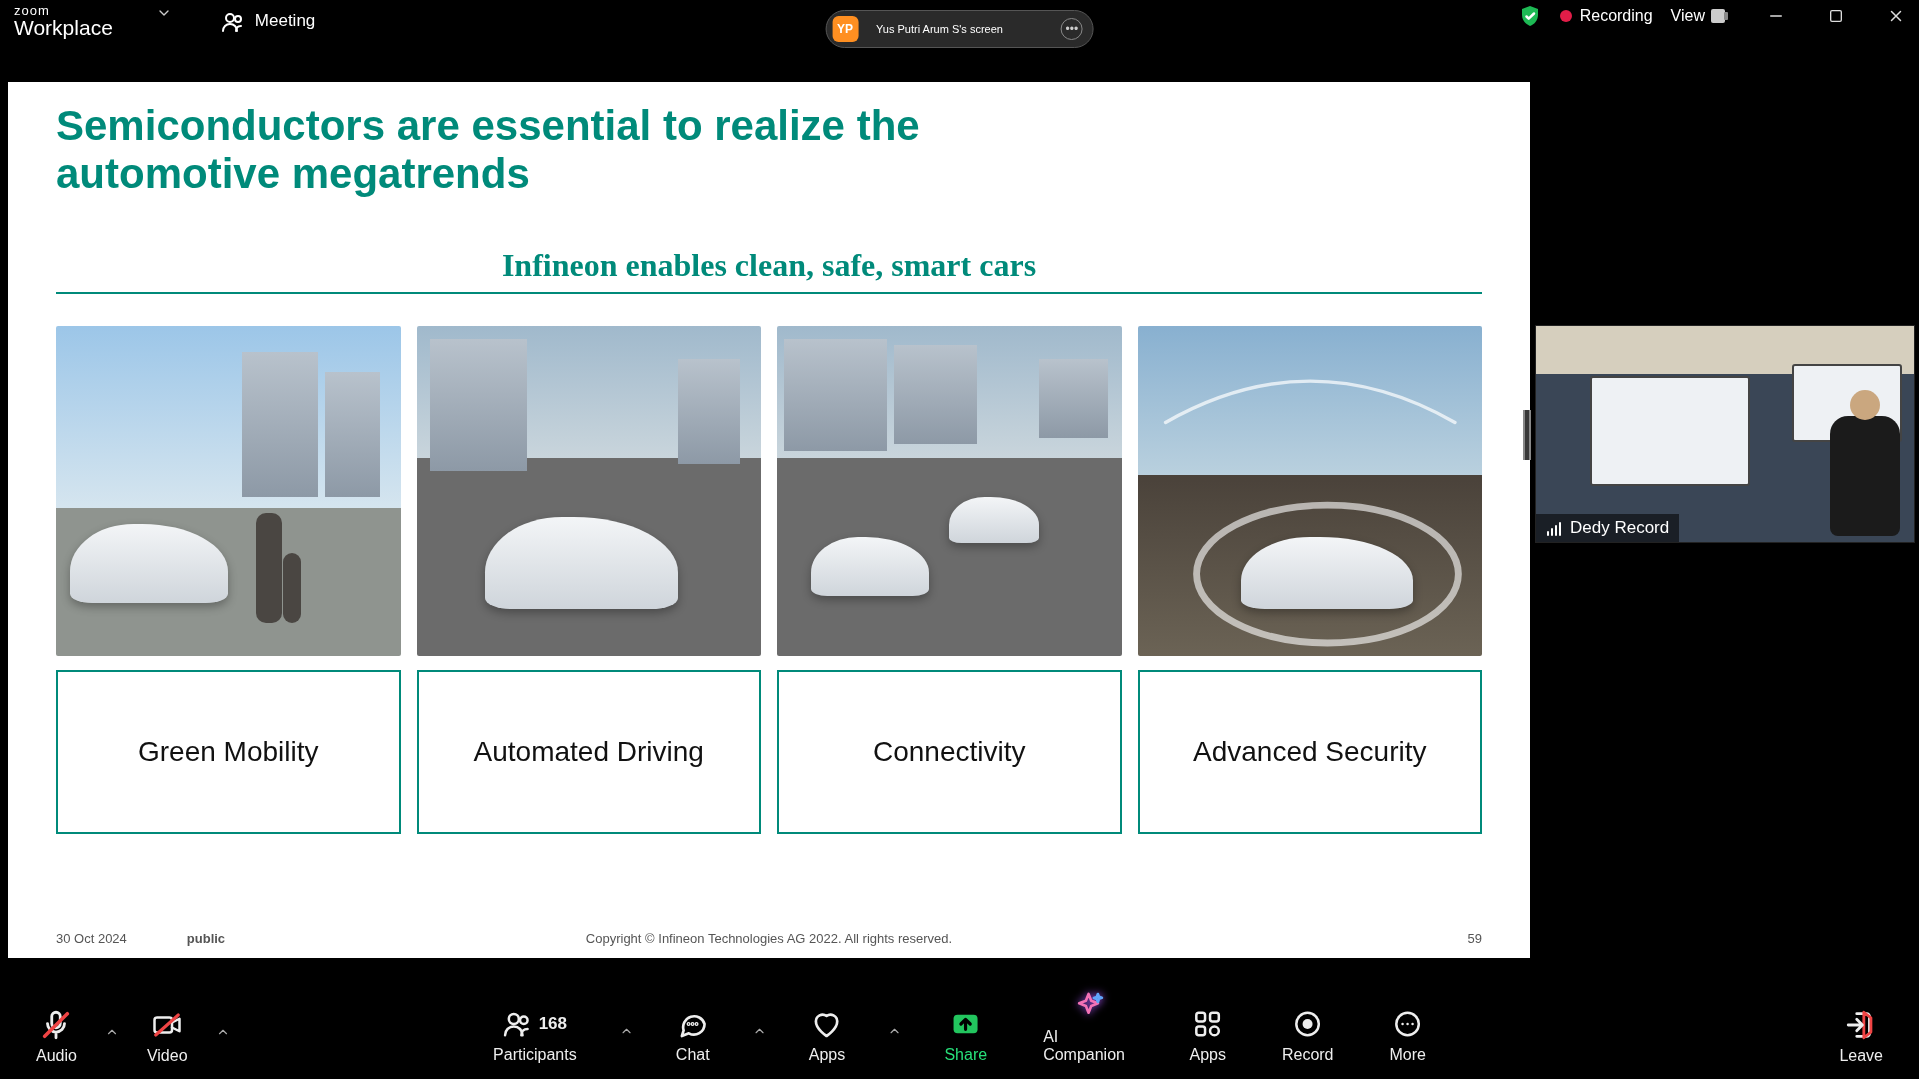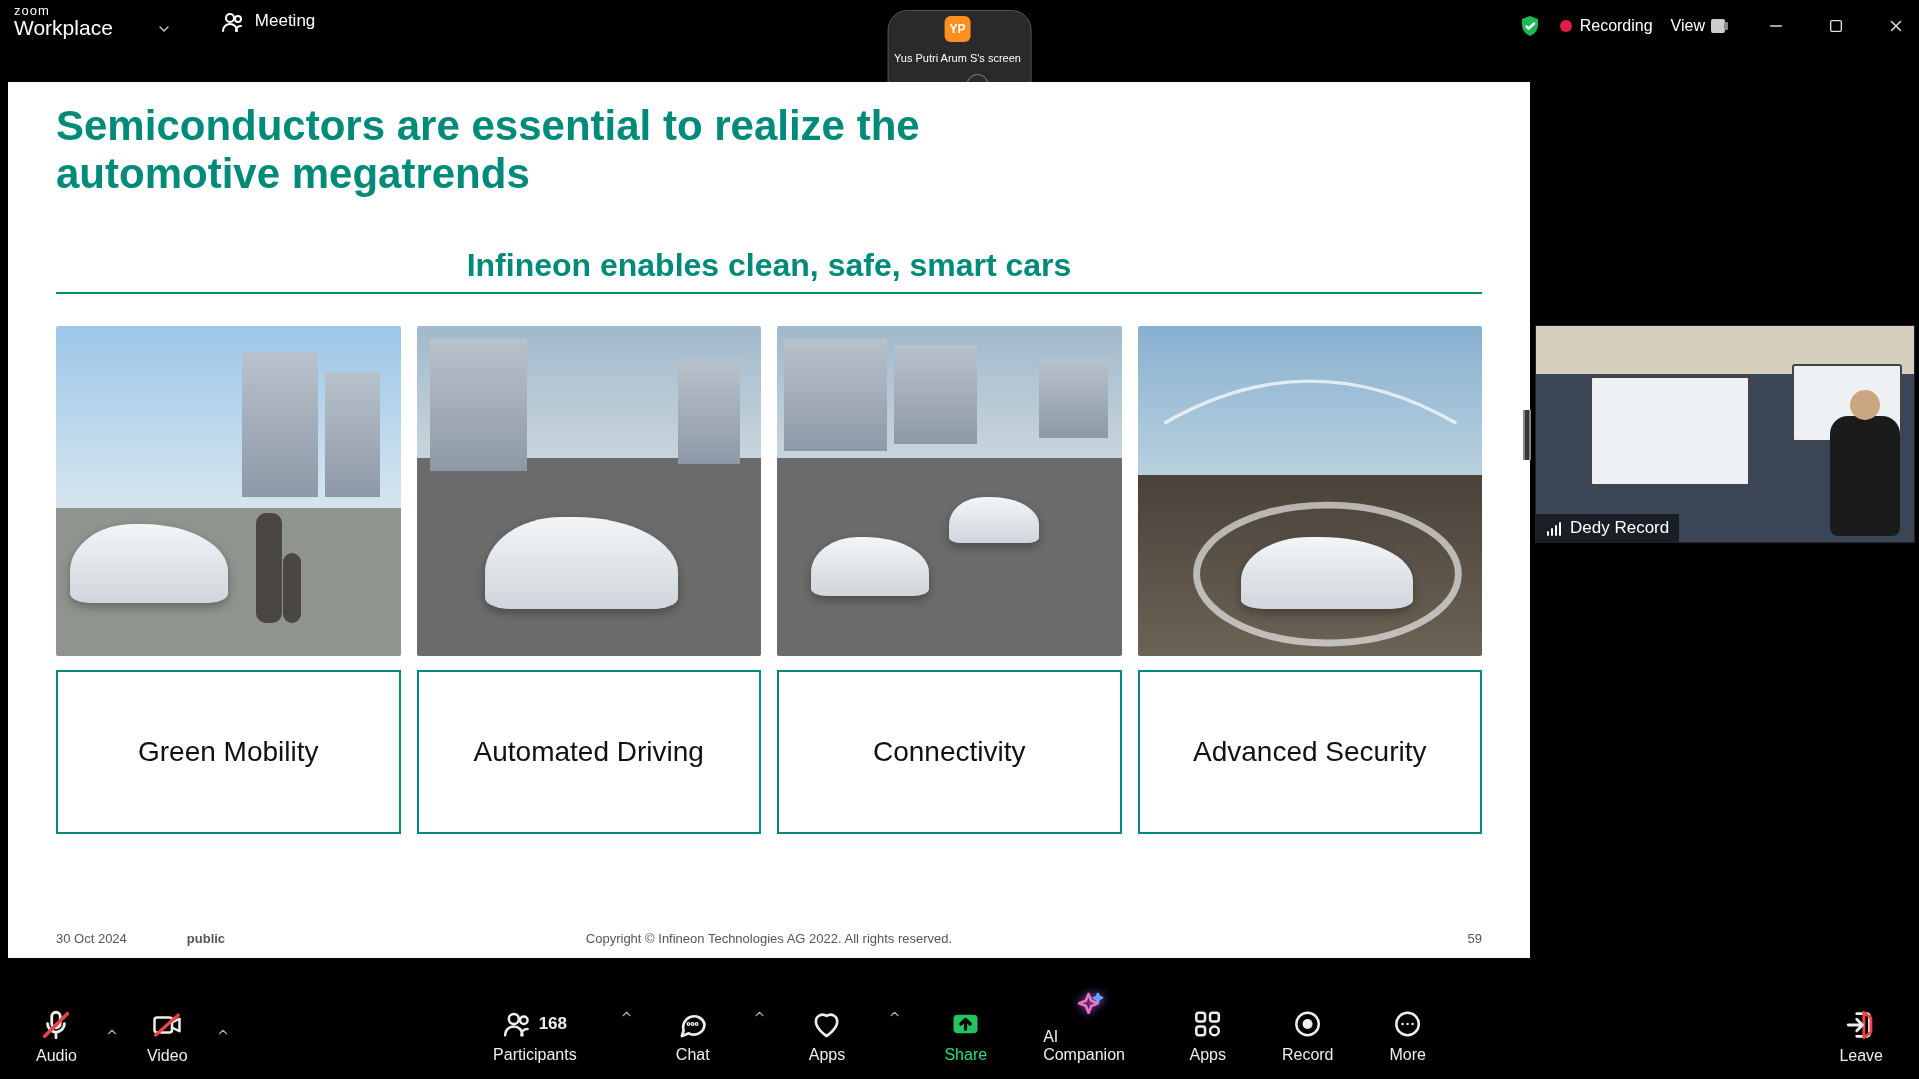--- a/index.html
+++ b/index.html
@@ -1,49 +1,49 @@
 <!DOCTYPE html>
 <html><head>
 <meta charset="utf-8">
 <style>
   * { box-sizing: border-box; margin: 0; padding: 0; }
   html, body { width: 1919px; height: 1079px; background: #000; font-family: -apple-system, "Segoe UI", Helvetica, Arial, sans-serif; color: #fff; overflow: hidden; }
 
   
-  .topbar { height: 54px; display: flex; align-items: flex-end; padding: 16px 14px; gap: 16px; }
+  .topbar { height: 54px; display: flex; align-items: flex-start; padding: 4px 14px; gap: 16px; }
   .zoom-logo { display: flex; flex-direction: column; line-height: 1; font-weight: 500; }
   .zoom-logo .z1 { font-size: 13px; letter-spacing: 1px; }
   .zoom-logo .z2 { font-size: 21px; }
   .chev-down-lg { width: 18px; height: 18px; margin-left: 26px; display:flex; align-items:center; justify-content:center;}
   .chev-down-lg svg, .chev-sm svg { stroke: #ccc; }
   .meeting-pill { display: flex; align-items: center; gap: 12px; padding: 6px 14px; border-radius: 10px; margin-left: 18px; }
   .meeting-pill .ico { width: 22px; height: 22px; }
   .meeting-pill span { font-size: 17px; }
 
-  .share-indicator { position: absolute; left: 50%; transform: translateX(-50%); top: 10px; display: flex; align-items: center; gap: 10px; background: #2a2a2a; border: 1px solid #555; border-radius: 20px; padding: 5px 10px 5px 6px; flex-direction: column; }
+  .share-indicator { position: absolute; left: 50%; transform: translateX(-50%); top: 10px; display: flex; align-items: center; gap: 18px; background: #2a2a2a; border: 1px solid #555; border-radius: 20px; padding: 5px 10px 5px 6px; }
   .share-indicator .avatar { width: 26px; height: 26px; border-radius: 6px; background: #ff8f21; color: #fff; font-size: 12px; font-weight: 600; display:flex; align-items:center; justify-content:center;}
   .share-indicator .txt { font-size: 11px; }
   .share-indicator .ellipsis { width: 22px; height: 22px; border-radius: 50%; border:1px solid #888; display:flex; align-items:center; justify-content:center; font-size:12px; color:#ccc; margin-left: 40px;}
 
   .top-right { margin-left: auto; display: flex; align-items: center; gap: 18px; }
   .shield-ico { width: 24px; height: 24px; color:#22c55e; }
   .rec-ind { display:flex; align-items:center; gap:8px; font-size:16px; }
   .rec-dot { width:12px; height:12px; border-radius:50%; background:#e11d48; }
   .view-btn { display:flex; align-items:center; gap:6px; font-size:16px; }
   .view-btn .sq { width:14px; height:14px; background:#ccc; border-radius:2px; position:relative;}
   .view-btn .sq:after{content:"";position:absolute;right:-3px;top:3px;bottom:3px;width:4px;background:#888;border-radius:1px;}
   .winbtn { width:18px; height:18px; display:flex; align-items:center; justify-content:center; color:#ddd;}
   .winbtn svg { stroke:#ddd; }
 
   
   .stage { position: absolute; left: 8px; top: 82px; width: 1522px; height: 876px; background: #fff; color:#000; }
   .slide { width:100%; height:100%; position:relative; padding: 20px 48px 0 48px; }
   .slide-title { color:#008a7a; font-size:42px; font-weight:700; line-height:1.15; max-width: 1000px; }
   .infineon-logo { position:absolute; right:28px; top:18px; width:140px; height:60px; }
-  .subtitle-wrap { margin-top: 48px; }
+  .subtitle-wrap { margin-top: 48px; font-family: Liberation Serif, serif; }
   .subtitle { color:#008a7a; font-size:32px; font-weight:700; text-align:center; padding-bottom:8px;}
   .hr { height:2px; background:#008a7a; width:100%; }
   .card-row { display:flex; gap:16px; margin-top:32px; }
   .card-col { flex:1; display:flex; flex-direction:column; gap:14px;}
   .card-img { height: 330px; border-radius:2px; position:relative; overflow:hidden;}
   .card-box { height: 164px; border:2px solid #008a7a; display:flex; align-items:center; justify-content:center; font-size:28px; color:#111;}
   .slide-footer { position:absolute; left:48px; right:48px; bottom:12px; display:flex; align-items:center; font-size:13px; color:#555;}
   .slide-footer .ft-center { position:absolute; left:50%; transform:translateX(-50%);}
   .slide-footer .ft-right { margin-left:auto;}
   .slide-footer .ft-date { margin-right: 60px; }
@@ -63,21 +63,21 @@
   .video-presenter{ position:absolute; right:14px; bottom:6px; width:70px; height:120px; background:#1b1b1b; border-radius:18px 18px 8px 8px;}
   .video-presenter:before{content:"";position:absolute;top:-26px;left:20px;width:30px;height:30px;border-radius:50%;background:#caa77f;}
   .tile-label { position:absolute; left:0; bottom:0; background:rgba(0,0,0,.55); padding:4px 10px; font-size:17px; display:flex; align-items:center; gap:8px;}
   .sig-icon { width:16px; height:14px; }
   .gallery-handle { position:absolute; right:388px; top:410px; width:8px; height:50px; background:#383838; border-left:2px solid #888; border-right:2px solid #888;}
 
   
   .bottombar { position:absolute; left:0; right:0; bottom:0; height:90px; display:flex; align-items:center; padding: 0 18px;}
   .tb-group, .tb-right, .tb-left { display:flex; align-items:flex-end; height:100%; }
   .tb-left { gap: 4px; }
-  .tb-center { position:absolute; left:50%; transform:translateX(-50%); display:flex; gap: 20px; }
+  .tb-center { position:absolute; left:50%; transform:translateX(-50%); display:flex; align-items:flex-end; gap: 20px; }
   .tb-right { margin-left:auto; }
   .tb-btn { display:flex; flex-direction:column; align-items:center; justify-content:flex-end; gap:6px; padding: 0 18px 14px 18px; color:#eee; font-size:16px; position:relative; border-radius:10px; cursor:pointer;}
   .tb-btn .ico { height:32px; display:flex; align-items:center; justify-content:center;}
   .tb-btn.green { color:#27e07a;}
   .tb-btn.purple .ico svg { filter: drop-shadow(0 0 4px #a855f7);}
   .tb-chev { width:26px; display:flex; align-items:center; justify-content:center; padding-bottom:40px; cursor:pointer;}
   .tb-chev svg { width:14px; height:14px; stroke:#aaa;}
   .badge-168 { font-size:17px; font-weight:600; margin-left:6px;}
 
   

